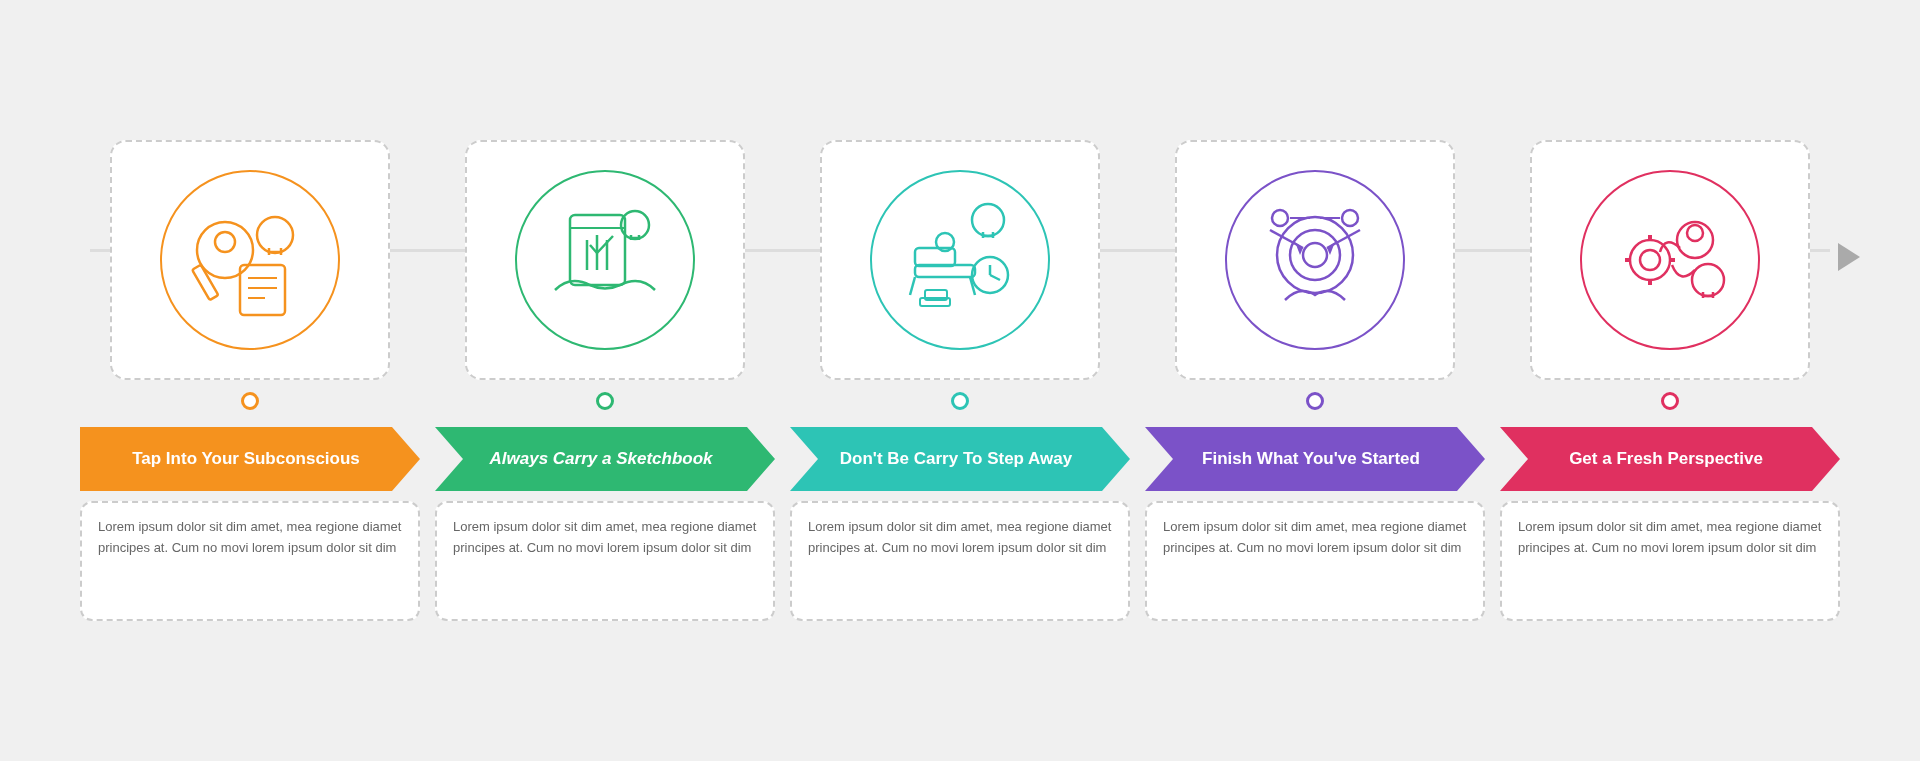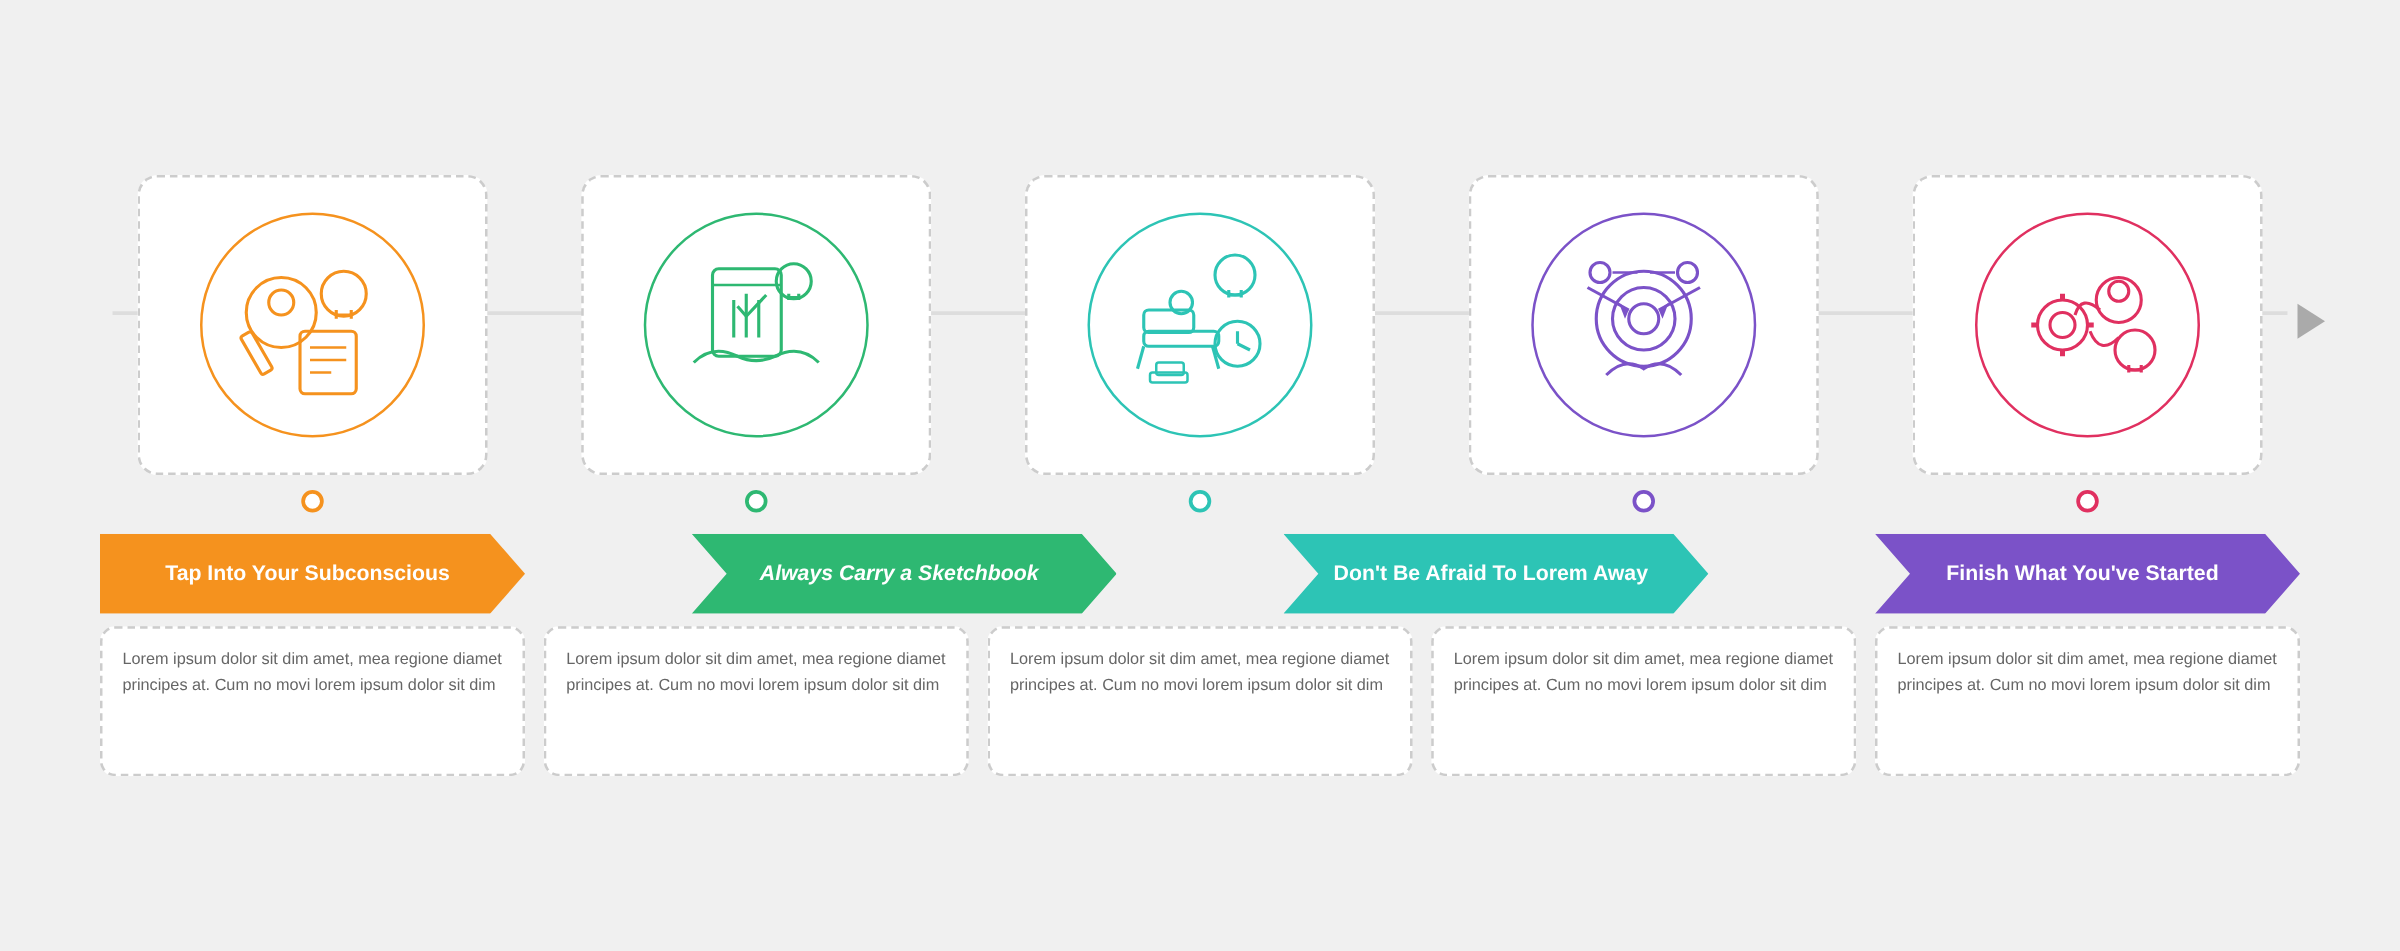--- a/index.html
+++ b/index.html
@@ -333,27 +333,30 @@
 
     <div class="arrow-label first bg-orange">
       <span>Tap Into Your Subconscious</span>
     </div>
 
     <div class="arrow-label bg-green">
       <span>Always Carry a Sketchbook</span>
     </div>
 
     <div class="arrow-label bg-teal">
-      <span>Don't Be Afraid To Lorem Away</span>
+      <span>Don't Be Carry To Step Away</span>
     </div>
 
     <div class="arrow-label bg-purple">
       <span>Finish What You've Started</span>
     </div>
 
+    <div class="arrow-label bg-red">
+      <span>Get a Fresh Perspective</span>
+    </div>
 
   </div>
 
   <div class="desc-row">
 
     <div class="desc-card">
       <span>Lorem ipsum dolor sit dim amet, mea regione diamet principes at. Cum no movi lorem ipsum dolor sit dim</span>
     </div>
 
     <div class="desc-card">

